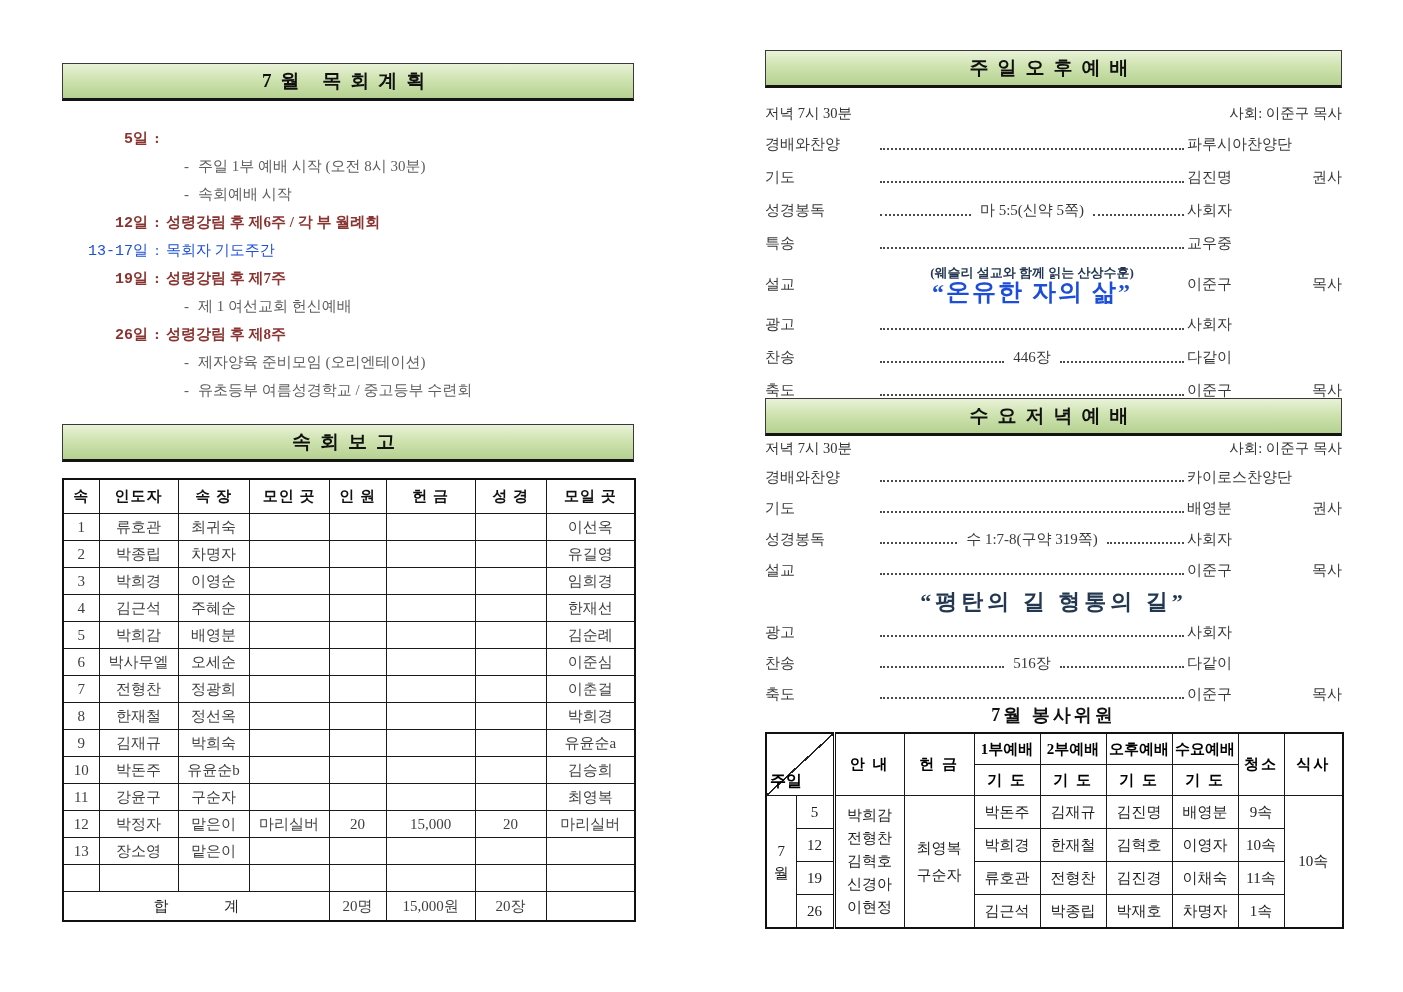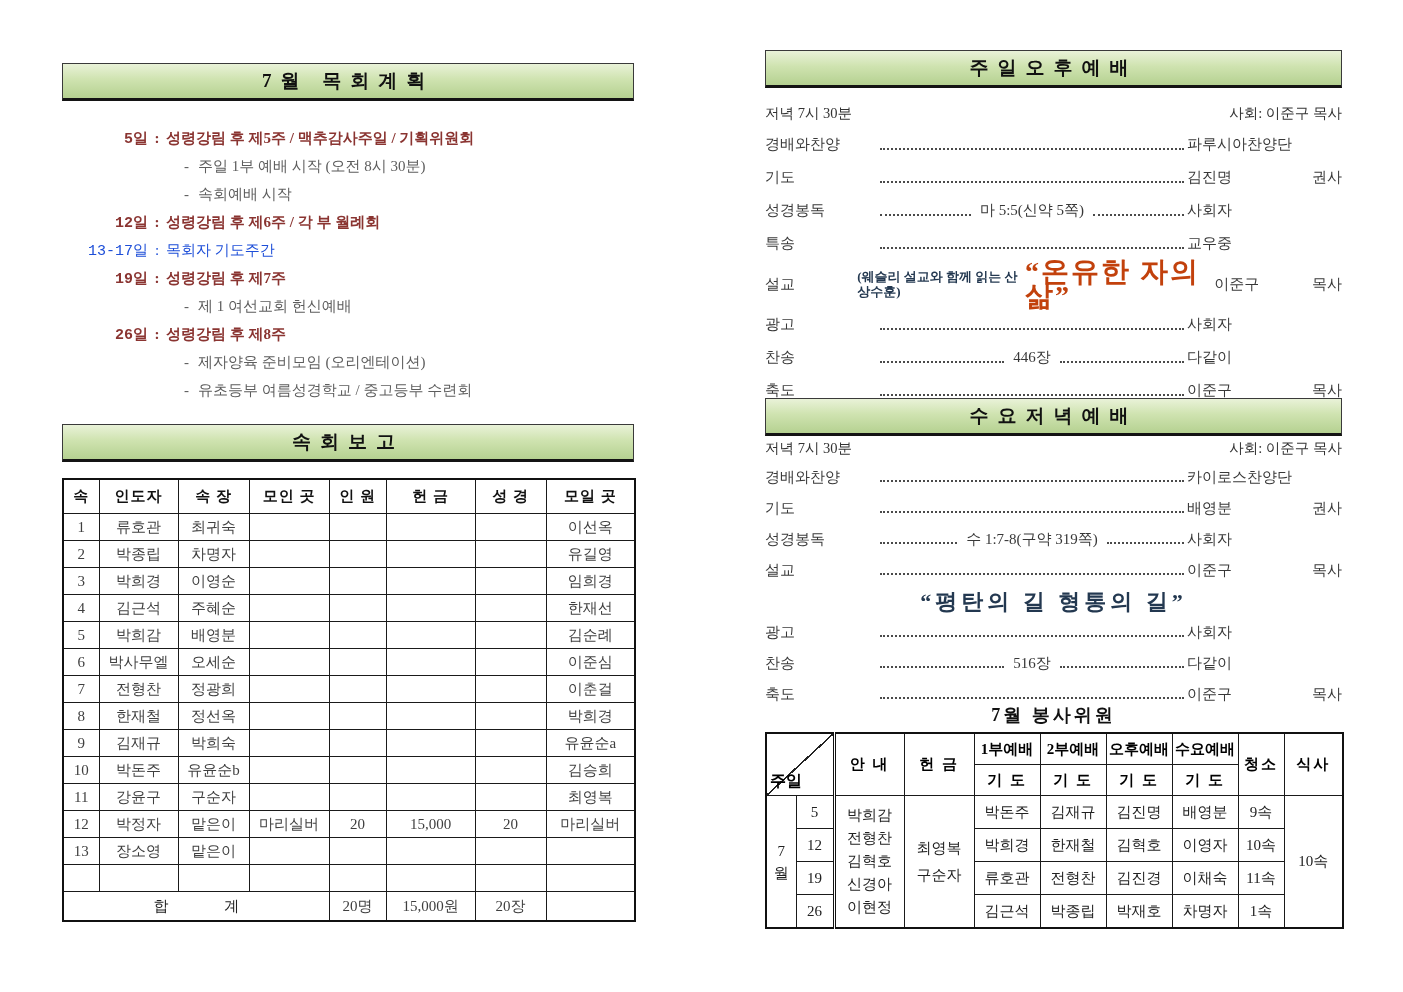--- a/index.html
+++ b/index.html
@@ -48,23 +48,23 @@
   #sun-list{top:128px;}
   #wed-list{top:462px;}
   .w-row{display:flex;align-items:center;height:33px;}
   #wed-list .w-row{height:31px;}
   .w-label{display:inline-block;width:112px;text-align:justify;text-align-last:justify;}
   .w-value{display:inline-block;width:155px;text-align:justify;text-align-last:justify;}
   .dots{flex:1 1 auto;min-width:10px;align-self:stretch;border-bottom:2px dotted #4a4a4a;
         margin:0 3px 11px 3px;}
   .w-center{white-space:nowrap;padding:0 6px;}
   .w-row.sermon{height:48px;}
-  .sermon-mid{flex:1 1 auto;display:flex;flex-direction:row;align-items:center;justify-content:center;}
+  .sermon-mid{flex:1 1 auto;display:flex;flex-direction:column;align-items:center;justify-content:center;}
   .sermon-note{font-size:13px;font-weight:bold;color:#233850;line-height:15px;}
-  .sermon-title{font-size:28px;font-weight:bold;color:#c2410c;letter-spacing:2px;line-height:24px;}
+  .sermon-title{font-size:24px;font-weight:bold;color:#1d4ed8;letter-spacing:2px;line-height:24px;}
   .w-row.title-line{height:32px;justify-content:center;}
   .big-title{font-size:22px;font-weight:bold;color:#233850;letter-spacing:4px;}
 
   
   #committee-title{position:absolute;top:703px;left:0;width:100%;text-align:center;
                    font-size:18px;font-weight:bold;color:#111;letter-spacing:3px;}
   #committee-table{position:absolute;top:732px;left:0;width:577px;border-collapse:collapse;
                    font-size:15px;color:#222;table-layout:fixed;border:2px solid #111;}
   #committee-table th,#committee-table td{border:1px solid #1a1a1a;text-align:center;
                    padding:0;overflow:hidden;}
@@ -85,21 +85,20 @@
 <div class="canvas">
 
   <div class="page" id="left-page">
     <div class="bar" id="plan-bar">
       <span>7월 목회계획</span>
     </div>
     <div id="plan-list">
         <div class="plan-line accent">
           <span class="plan-date">5일</span>
           <span class="plan-colon">:</span>
-          <span class="plan-text">성령강림 후 제5주 / 맥추감사주일 / 기획위원회</span>
         </div>
         <div class="plan-line sub">
           <span class="dash">-</span>
           <span>주일 1부 예배 시작 (오전 8시 30분)</span>
         </div>
         <div class="plan-line sub">
           <span class="dash">-</span>
           <span>속회예배 시작</span>
         </div>
         <div class="plan-line accent">

